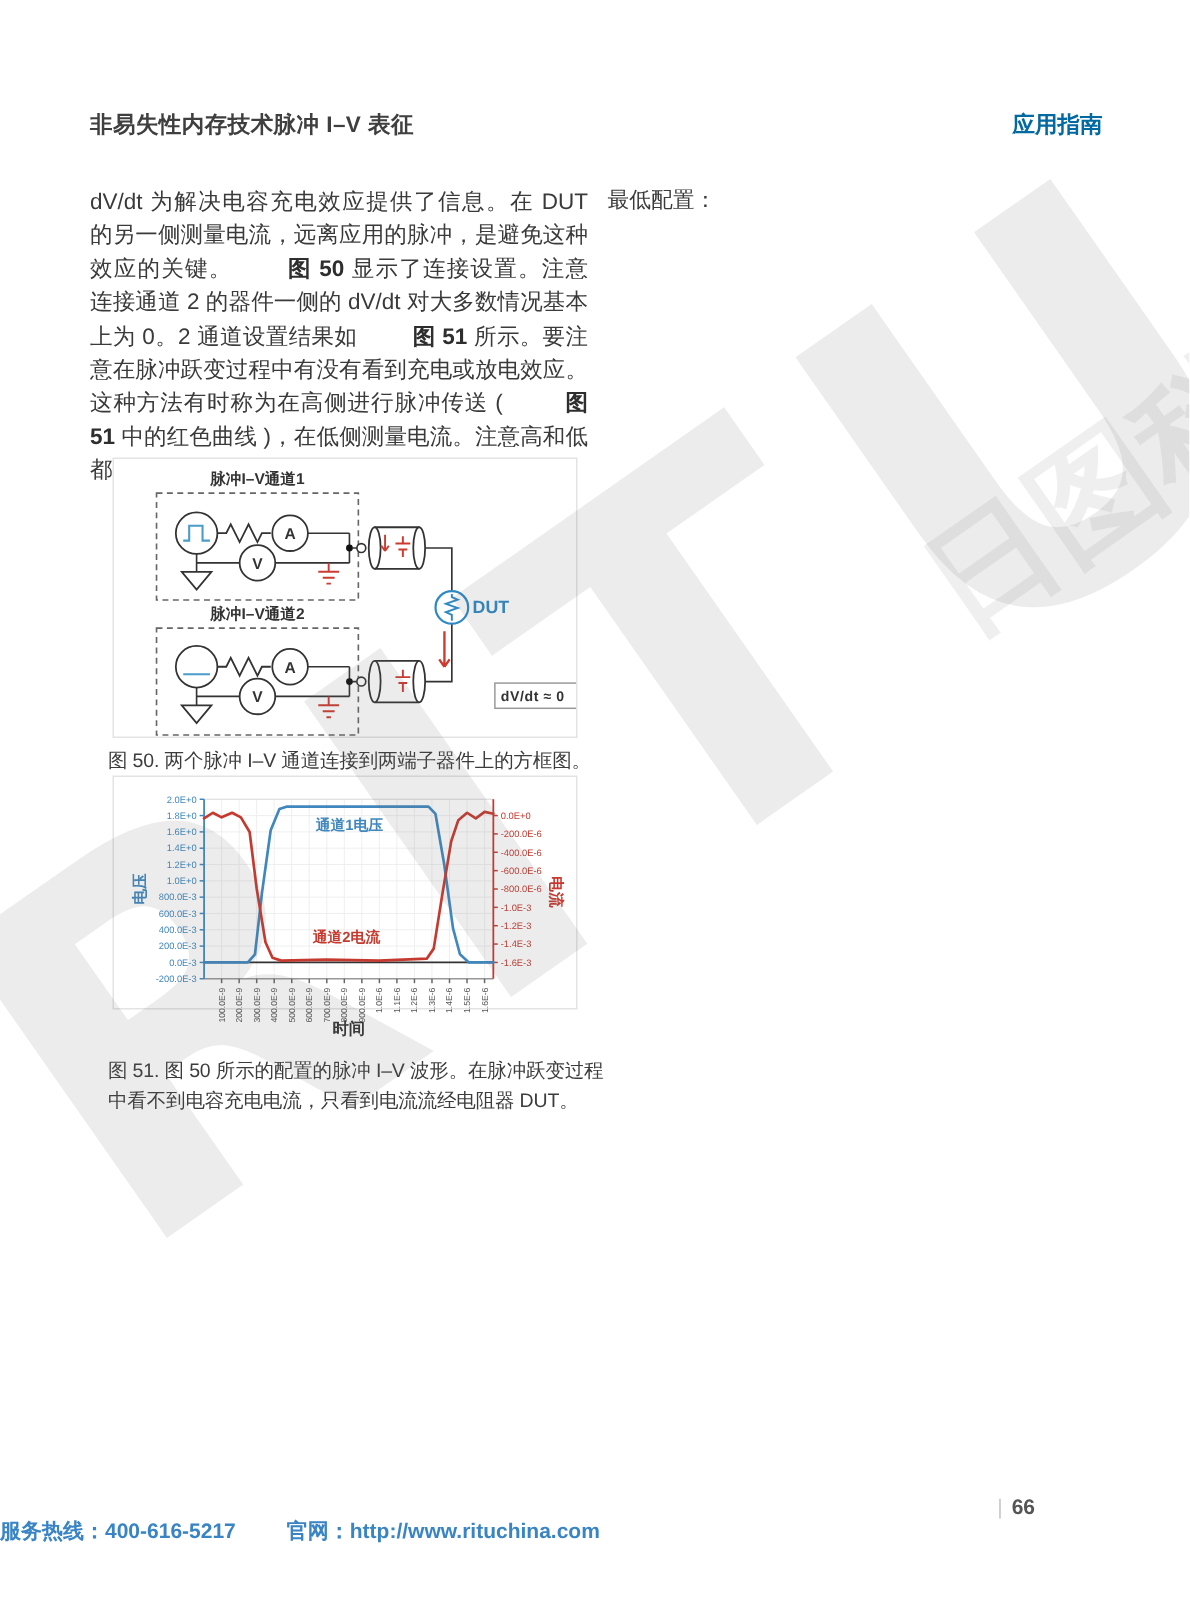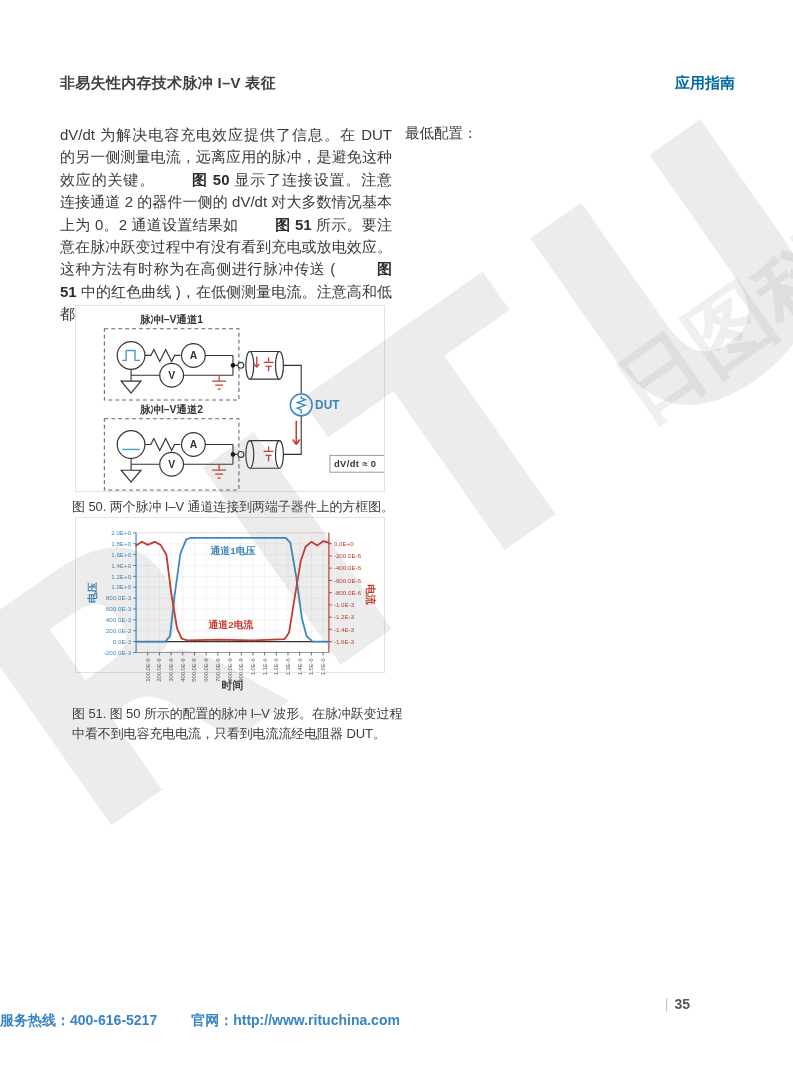--- a/index.html
+++ b/index.html
@@ -248,17 +248,17 @@
 
   <div class="rcol">
     <p class="subhead">最低配置：</p>
   </div>
 
   <div class="footer">
     <div class="center">
       <span>服务热线：400-616-5217</span><span class="gap"></span><span>官网：http://www.rituchina.com</span>
     </div>
     <div class="pageno">
-      <span class="bar">|</span><span>35</span>
+      <span class="bar">|</span><span>66</span>
     </div>
   </div>
 
 </div>
 
 </body></html>

